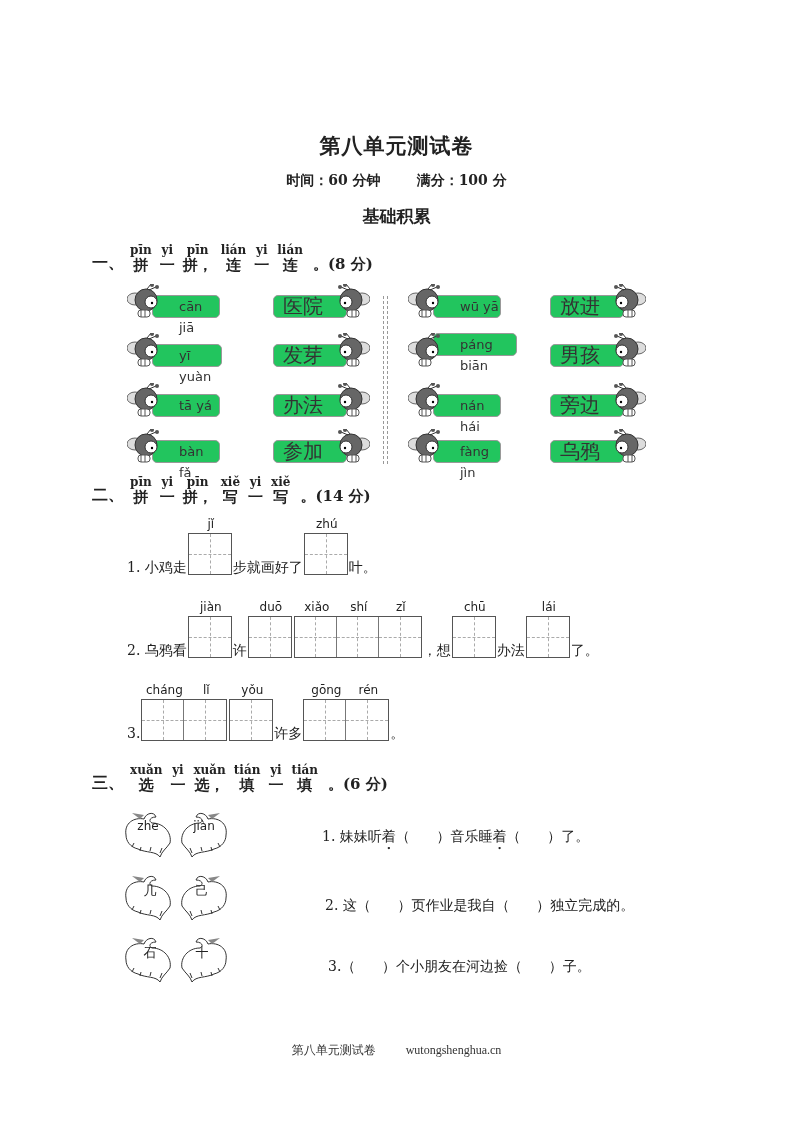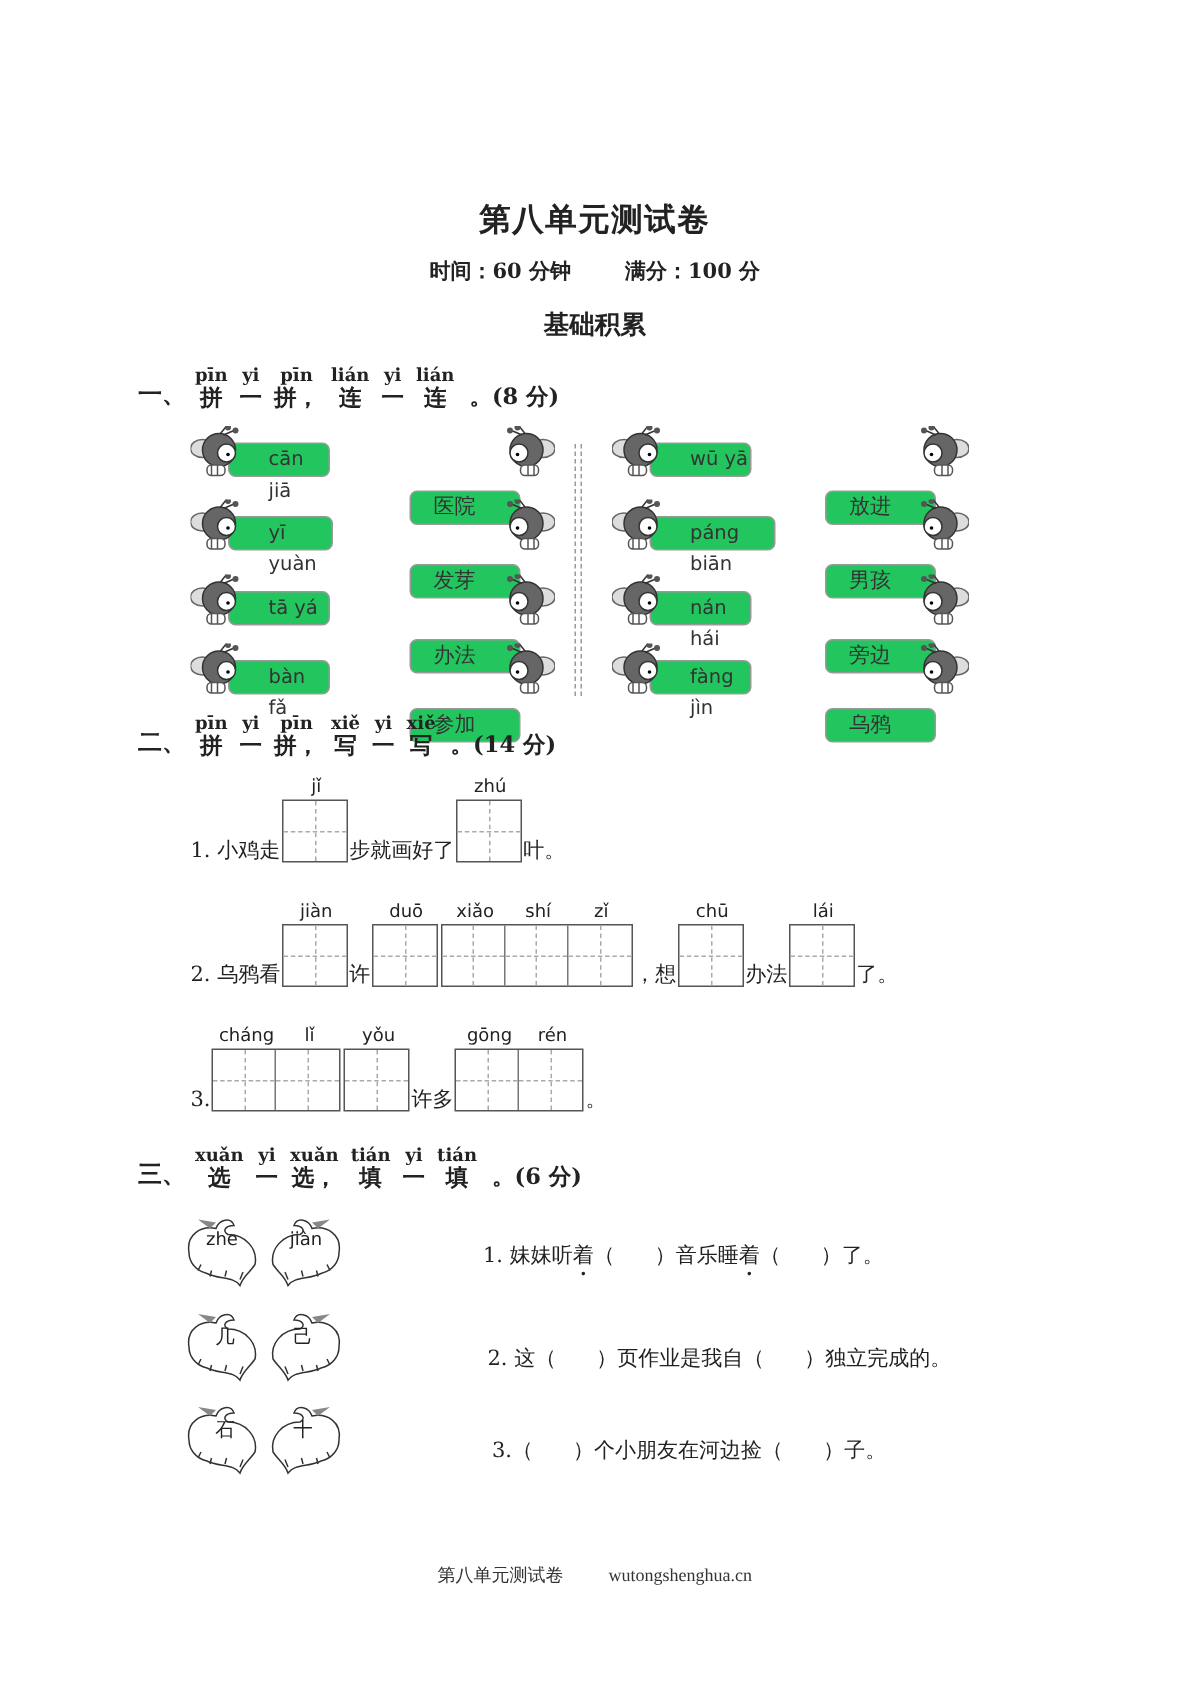--- a/index.html
+++ b/index.html
@@ -11,21 +11,21 @@
   .subtitle { left: 0; width: 793px; top: 205px; text-align: center; font-size: 17px; font-weight: bold; }
   .sec-head { left: 92px; font-weight: bold; font-size: 15px; display: flex; align-items: flex-end; }
   .sec-head .num { font-size: 16px; margin-right: 6px; }
   .ruby { display: inline-flex; flex-direction: column; align-items: center; margin-right: 8px; }
   .ruby .py { font-size: 12px; line-height: 12px; font-family: "DejaVu Serif", serif; font-weight: bold; }
   .ruby .hz { font-size: 15px; line-height: 18px; }
   .sec-head .pts { font-size: 15px; margin-left: 2px; }
 
   .card { position: absolute; height: 23px; border: 1px solid #999; border-radius: 5px; font-family: "DejaVu Sans", sans-serif; font-size: 13px; line-height: 21px; color: #333; background: #22c55e; }
   .card.py { padding-left: 26px; }
-  .card.hz { text-align: center; padding-right: 14px; font-family: "DejaVu Serif", serif; font-size: 14px; margin-top: 32px; }
+  .card.hz { text-align: center; padding-right: 14px; font-family: "DejaVu Serif", serif; font-size: 20px; }
   .bee { position: absolute; width: 38px; height: 34px; }
   .divider { left: 383px; top: 296px; width: 5px; height: 168px; border-left: 1px dashed #999; border-right: 1px dashed #999; }
 
   .line { position: absolute; font-size: 14px; font-family: "DejaVu Serif", serif; display: flex; align-items: flex-end; }
   .grid { position: relative; border: 1px solid #555; height: 42px; display: flex; background: #fff; }
   .cell { position: relative; width: 42px; height: 40px; border-right: 1px solid #777; }
   .cell:last-child { border-right: none; }
   .cell::before { content: ""; position: absolute; left: 50%; top: 0; bottom: 0; border-left: 1px dashed #aaa; }
   .cell::after { content: ""; position: absolute; top: 50%; left: 0; right: 0; border-top: 1px dashed #aaa; }
   .gwrap { display: inline-flex; flex-direction: column; align-items: flex-end; margin: 0 1px; }
@@ -131,21 +131,21 @@
 <svg class="bee" style="left:332px;top:383px;transform:scaleX(-1);">
     <use href="#bee-l"></use>
   </svg>
 <svg class="bee" style="left:332px;top:429px;transform:scaleX(-1);">
     <use href="#bee-l"></use>
   </svg>
 
 <div class="abs divider"></div>
 
 <div class="card py" style="left:433px;top:295px;width:68px;">wū yā</div>
-<div class="card py" style="left:433px;top:344px;width:84px;">páng biān</div>
+<div class="card py" style="left:433px;top:333px;width:84px;">páng biān</div>
 <div class="card py" style="left:433px;top:394px;width:68px;">nán hái</div>
 <div class="card py" style="left:433px;top:440px;width:68px;">fàng jìn</div>
 <svg class="bee" style="left:408px;top:284px;">
     <use href="#bee-l"></use>
   </svg>
 <svg class="bee" style="left:408px;top:333px;">
     <use href="#bee-l"></use>
   </svg>
 <svg class="bee" style="left:408px;top:383px;">
     <use href="#bee-l"></use>

